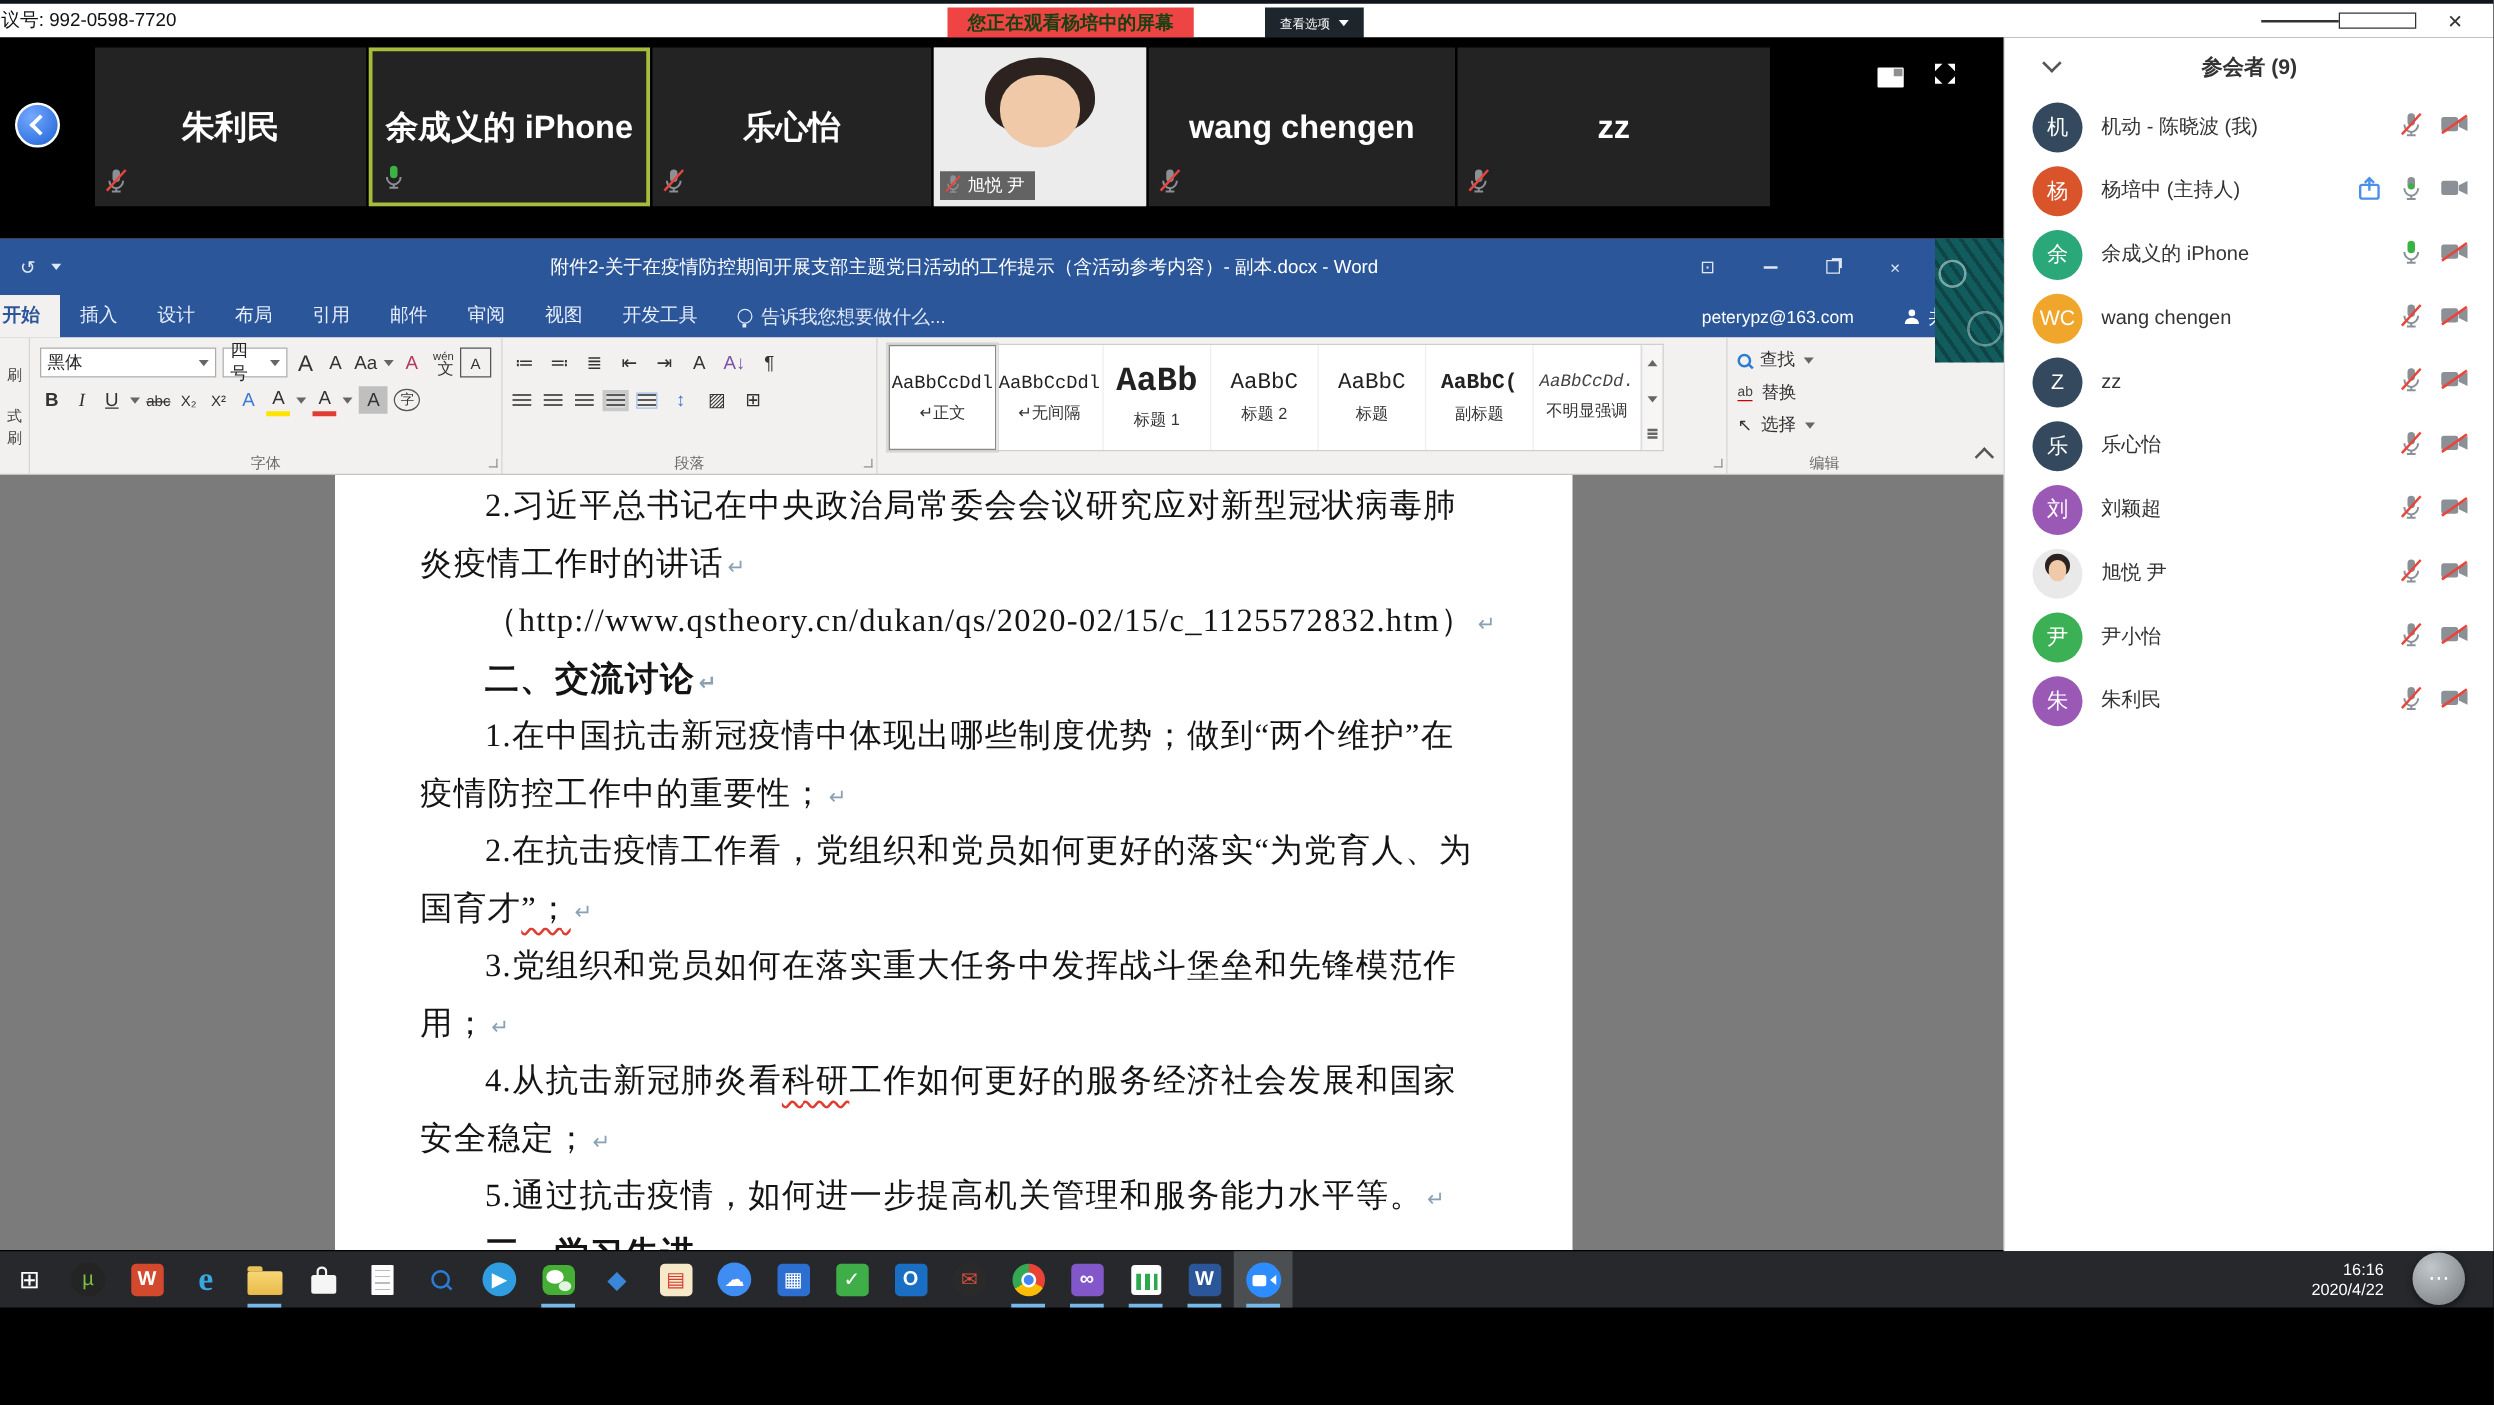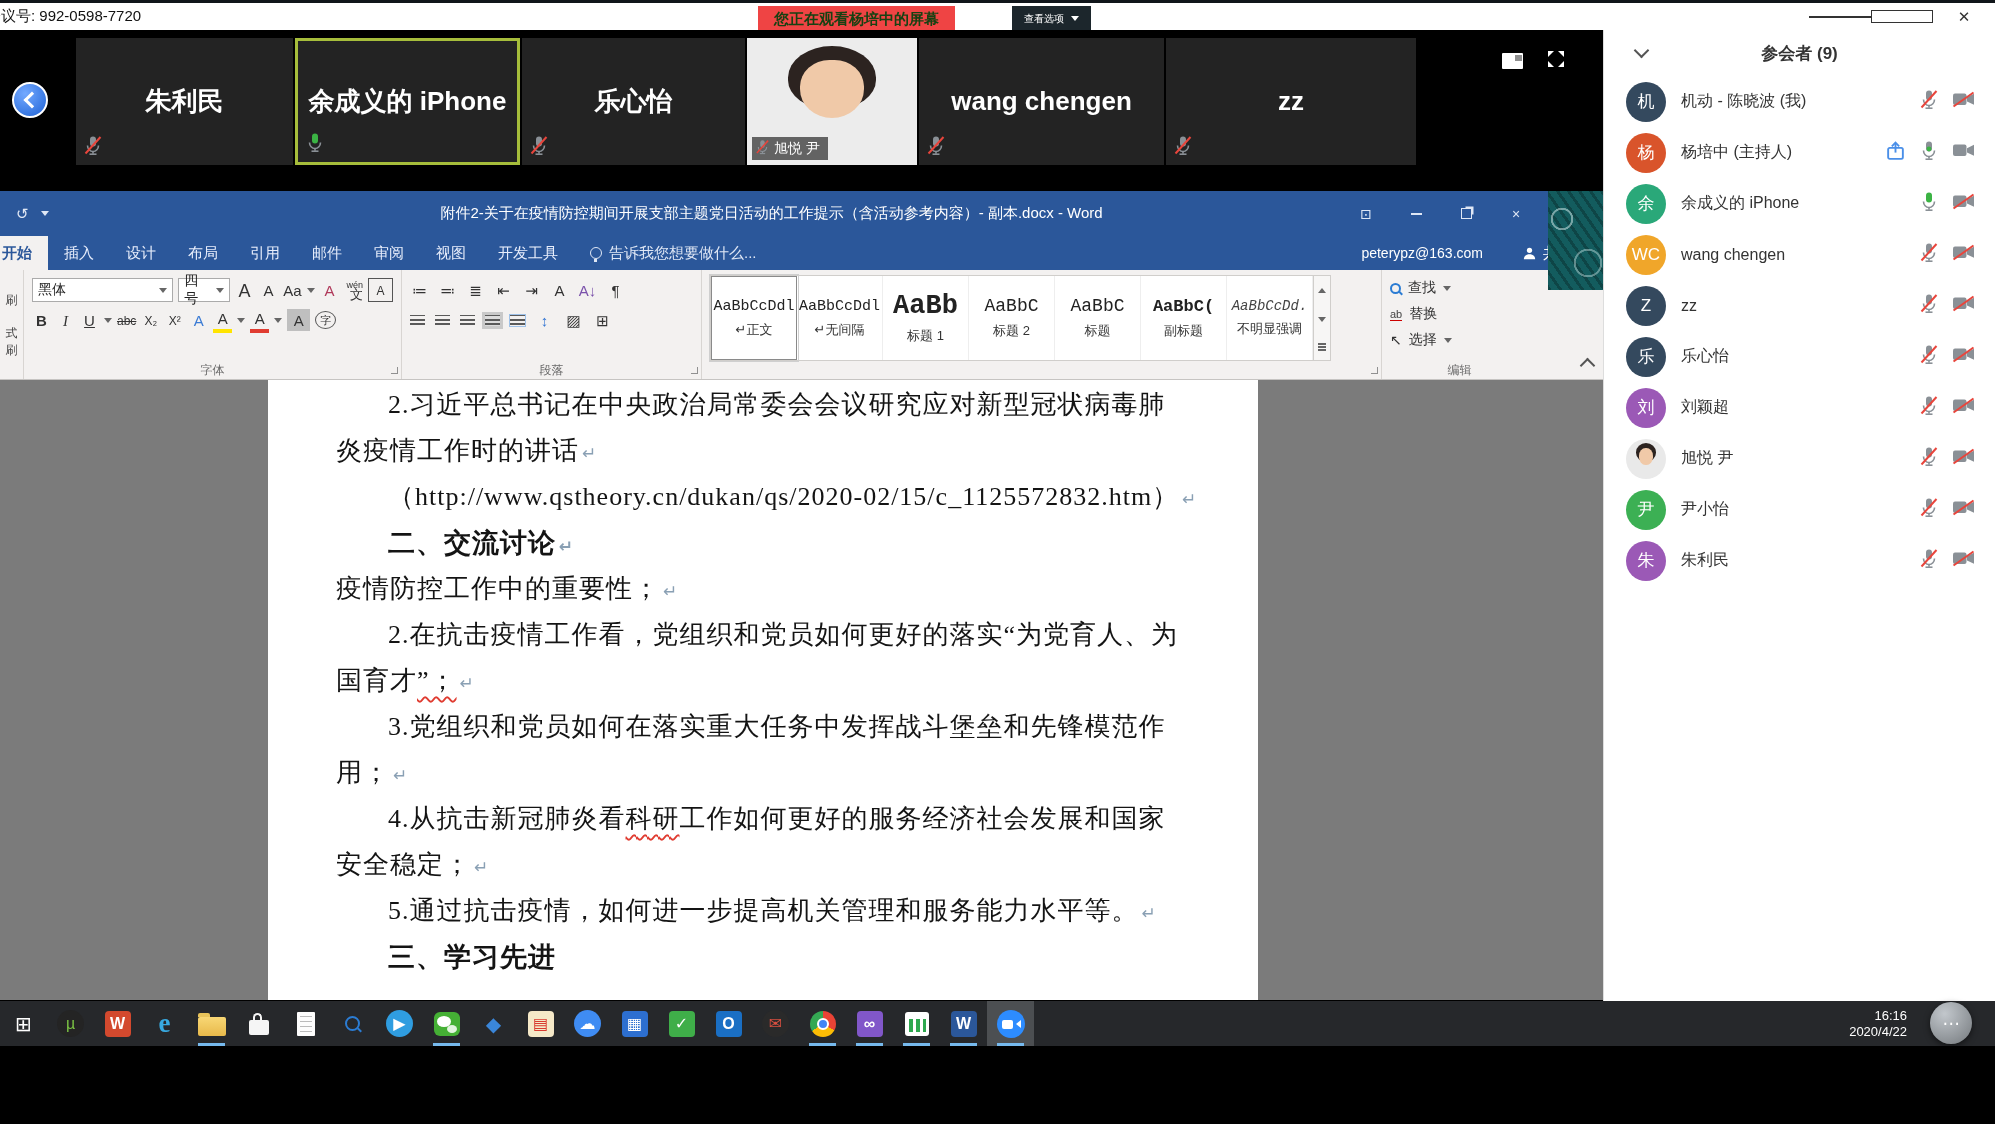--- a/index.html
+++ b/index.html
@@ -464,20 +464,21 @@
       </div>
       <span class="collapse"></span>
     </div>
 
     <div class="docarea">
       <div class="page" id="doclines">
           <div class="line indent"><span>2.习近平总书记在中央政治局常委会会议研究应对新型冠状病毒肺</span></div>
           <div class="line"><span>炎疫情工作时的讲话</span><span class="pilcrow">↵</span></div>
           <div class="line indent"><span>（http://www.qstheory.cn/dukan/qs/2020-02/15/c_1125572832.htm）</span><span class="pilcrow">↵</span></div>
           <div class="line indent bold"><span>二、交流讨论</span><span class="pilcrow">↵</span></div>
+          <div class="line indent"><span>1.在中国抗击新冠疫情中体现出哪些制度优势；做到“两个维护”在</span></div>
           <div class="line"><span>疫情防控工作中的重要性；</span><span class="pilcrow">↵</span></div>
           <div class="line indent"><span>2.在抗击疫情工作看，党组织和党员如何更好的落实“为党育人、为</span></div>
           <div class="line"><span>国育才</span><span class="wavy">”；</span><span class="pilcrow">↵</span></div>
           <div class="line indent"><span>3.党组织和党员如何在落实重大任务中发挥战斗堡垒和先锋模范作</span></div>
           <div class="line"><span>用；</span><span class="pilcrow">↵</span></div>
           <div class="line indent"><span>4.从抗击新冠肺炎看</span><span class="wavy">科研</span><span>工作如何更好的服务经济社会发展和国家</span></div>
           <div class="line"><span>安全稳定；</span><span class="pilcrow">↵</span></div>
           <div class="line indent"><span>5.通过抗击疫情，如何进一步提高机关管理和服务能力水平等。</span><span class="pilcrow">↵</span></div>
           <div class="line indent bold"><span>三、学习先进</span></div>
         </div>

